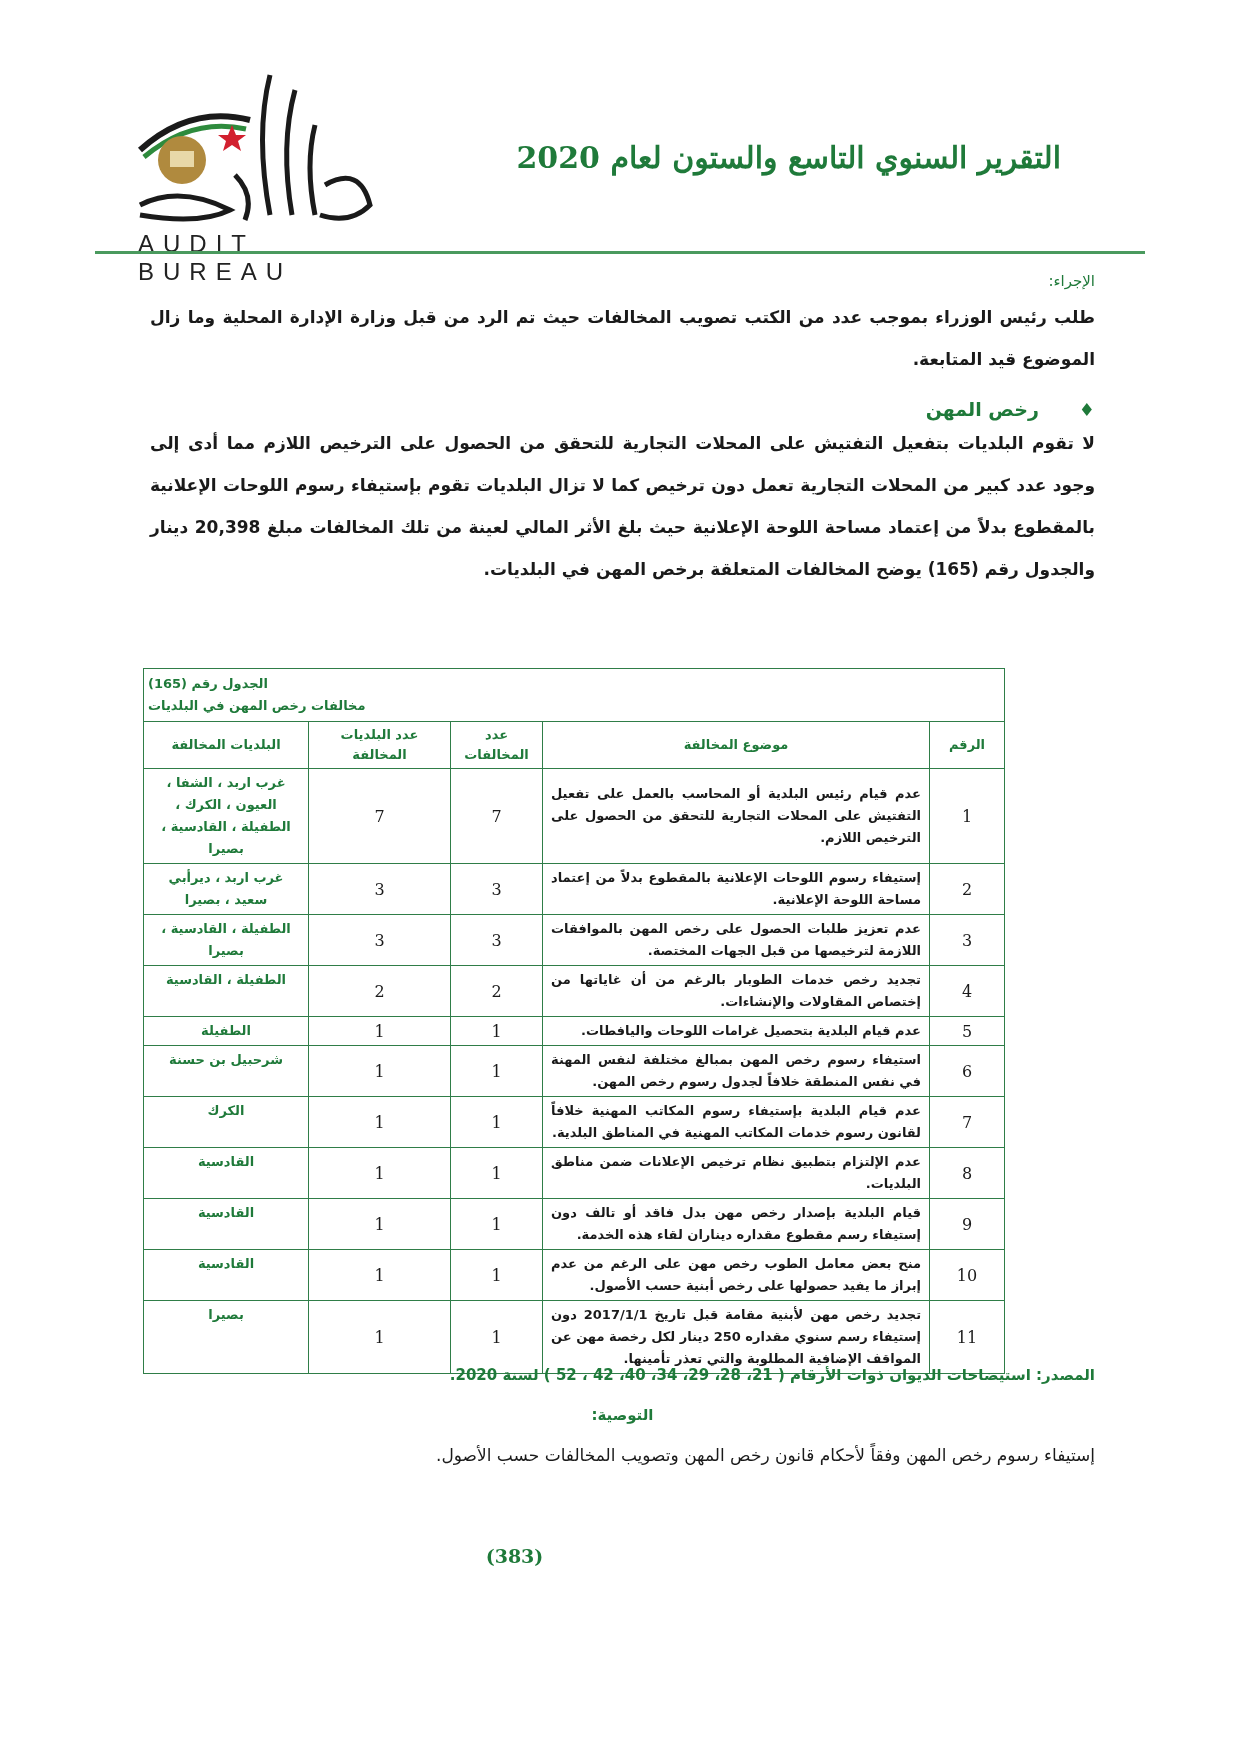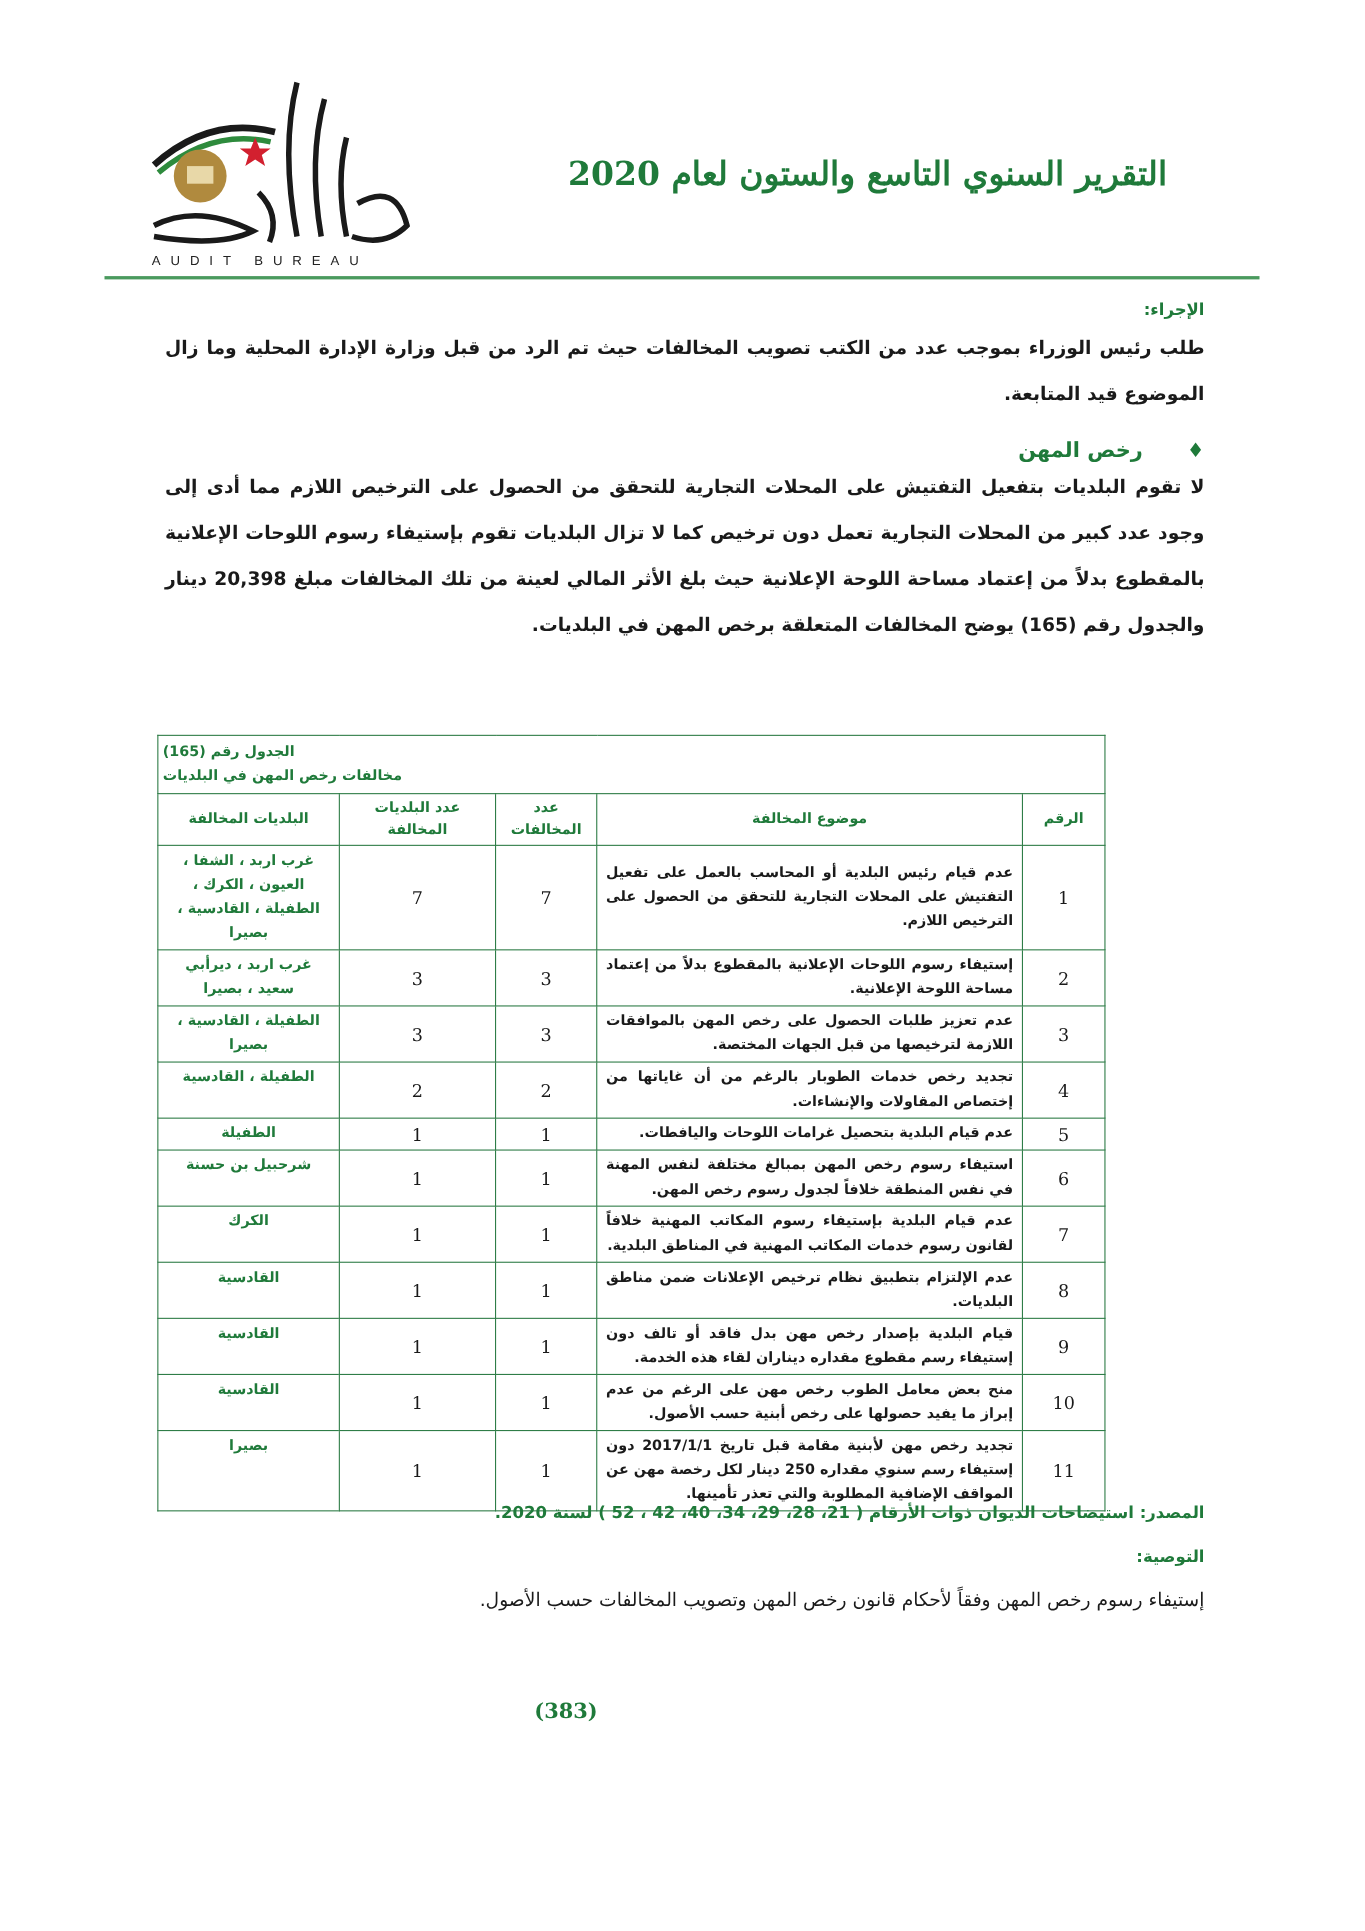--- a/index.html
+++ b/index.html
@@ -1,40 +1,40 @@
 <!DOCTYPE html>
 <html><head>
 <meta charset="utf-8">
 <style>
   html, body { margin: 0; padding: 0; background: #ffffff; }
   body { width: 1241px; height: 1755px; position: relative; font-family: "DejaVu Sans", sans-serif; color: #1a1a1a; overflow: hidden; }
   .header { position: absolute; left: 0; top: 0; width: 1241px; height: 260px; }
   .logo { position: absolute; left: 120px; top: 65px; width: 300px; height: 185px; }
   .logo-svg { position: absolute; left: 0; top: 0; }
-  .logo-caption { position: absolute; left: 18px; top: 165px; font-family: "Liberation Sans", sans-serif; font-size: 12px; letter-spacing: 9px; color: #222; }
+  .logo-caption { position: absolute; left: 18px; top: 165px; font-family: "Liberation Sans", sans-serif; font-size: 24px; letter-spacing: 9px; color: #222; }
   .report-title { position: absolute; right: 180px; top: 140px; font-family: "DejaVu Serif", serif; font-weight: bold; font-size: 30px; color: #1f7a3a; direction: rtl; }
   .header-rule { position: absolute; left: 95px; top: 251px; width: 1050px; height: 3px; background: #4a9a5e; }
   .content { position: absolute; left: 150px; top: 262px; width: 945px; direction: rtl; text-align: right; }
-  .label-green { color: #1f7a3a; font-weight: bold; font-size: 15px; }
+  .label-green { color: #1f7a3a; font-weight: normal; font-size: 15px; }
   .para { font-size: 17px; font-weight: bold; line-height: 42px; margin: 0; text-align: justify; }
   .section-head { display: flex; align-items: center; gap: 40px; margin-top: 16px; margin-bottom: 2px; margin-right: 0; }
   .bullet { color: #1f7a3a; font-size: 18px; }
   .section-title { color: #1f7a3a; font-weight: bold; font-size: 19px; }
   .table-wrap { position: absolute; left: 143px; top: 668px; width: 862px; direction: rtl; }
   table { border-collapse: collapse; width: 100%; }
   td, th { border: 1px solid #2f7d48; font-size: 13px; font-weight: bold; padding: 3px 8px; vertical-align: middle; }
   .caption-cell { text-align: left; color: #1f7a3a; line-height: 22px; padding: 4px; }
   th { color: #1f7a3a; font-weight: bold; text-align: center; line-height: 20px; }
   td.num { text-align: center; font-family: "DejaVu Serif", serif; font-weight: normal; font-size: 16px; width: 58px; }
   td.subject { text-align: justify; line-height: 22px; color: #1a1a1a; }
   td.count { text-align: center; font-family: "DejaVu Serif", serif; font-weight: normal; font-size: 16px; }
   td.munis { text-align: center; vertical-align: top; line-height: 22px; color: #1f7a3a; }
   .after { position: absolute; left: 150px; top: 1355px; width: 945px; direction: rtl; text-align: right; }
   .source { color: #1f7a3a; font-weight: bold; font-size: 15px; line-height: 40px; }
-  .rec-label { color: #1f7a3a; font-weight: bold; font-size: 15px; line-height: 40px; }
+  .rec-label { color: #1f7a3a; font-weight: bold; font-size: 15px; line-height: 40px; text-align: center; }
   .rec-text { font-size: 17px; line-height: 40px; }
   .page-num { position: absolute; left: 0; width: 1029px; top: 1545px; text-align: center; font-family: "DejaVu Serif", serif; font-weight: bold; font-size: 19px; color: #1f7a3a; }
 </style>
 </head>
 <body>
 
 <div class="header">
   <div class="logo">
     <svg class="logo-svg" width="300" height="170" viewBox="0 0 300 170">
       <path d="M20 85 Q70 40 130 55" stroke="#1a1a1a" stroke-width="6" fill="none"></path>

